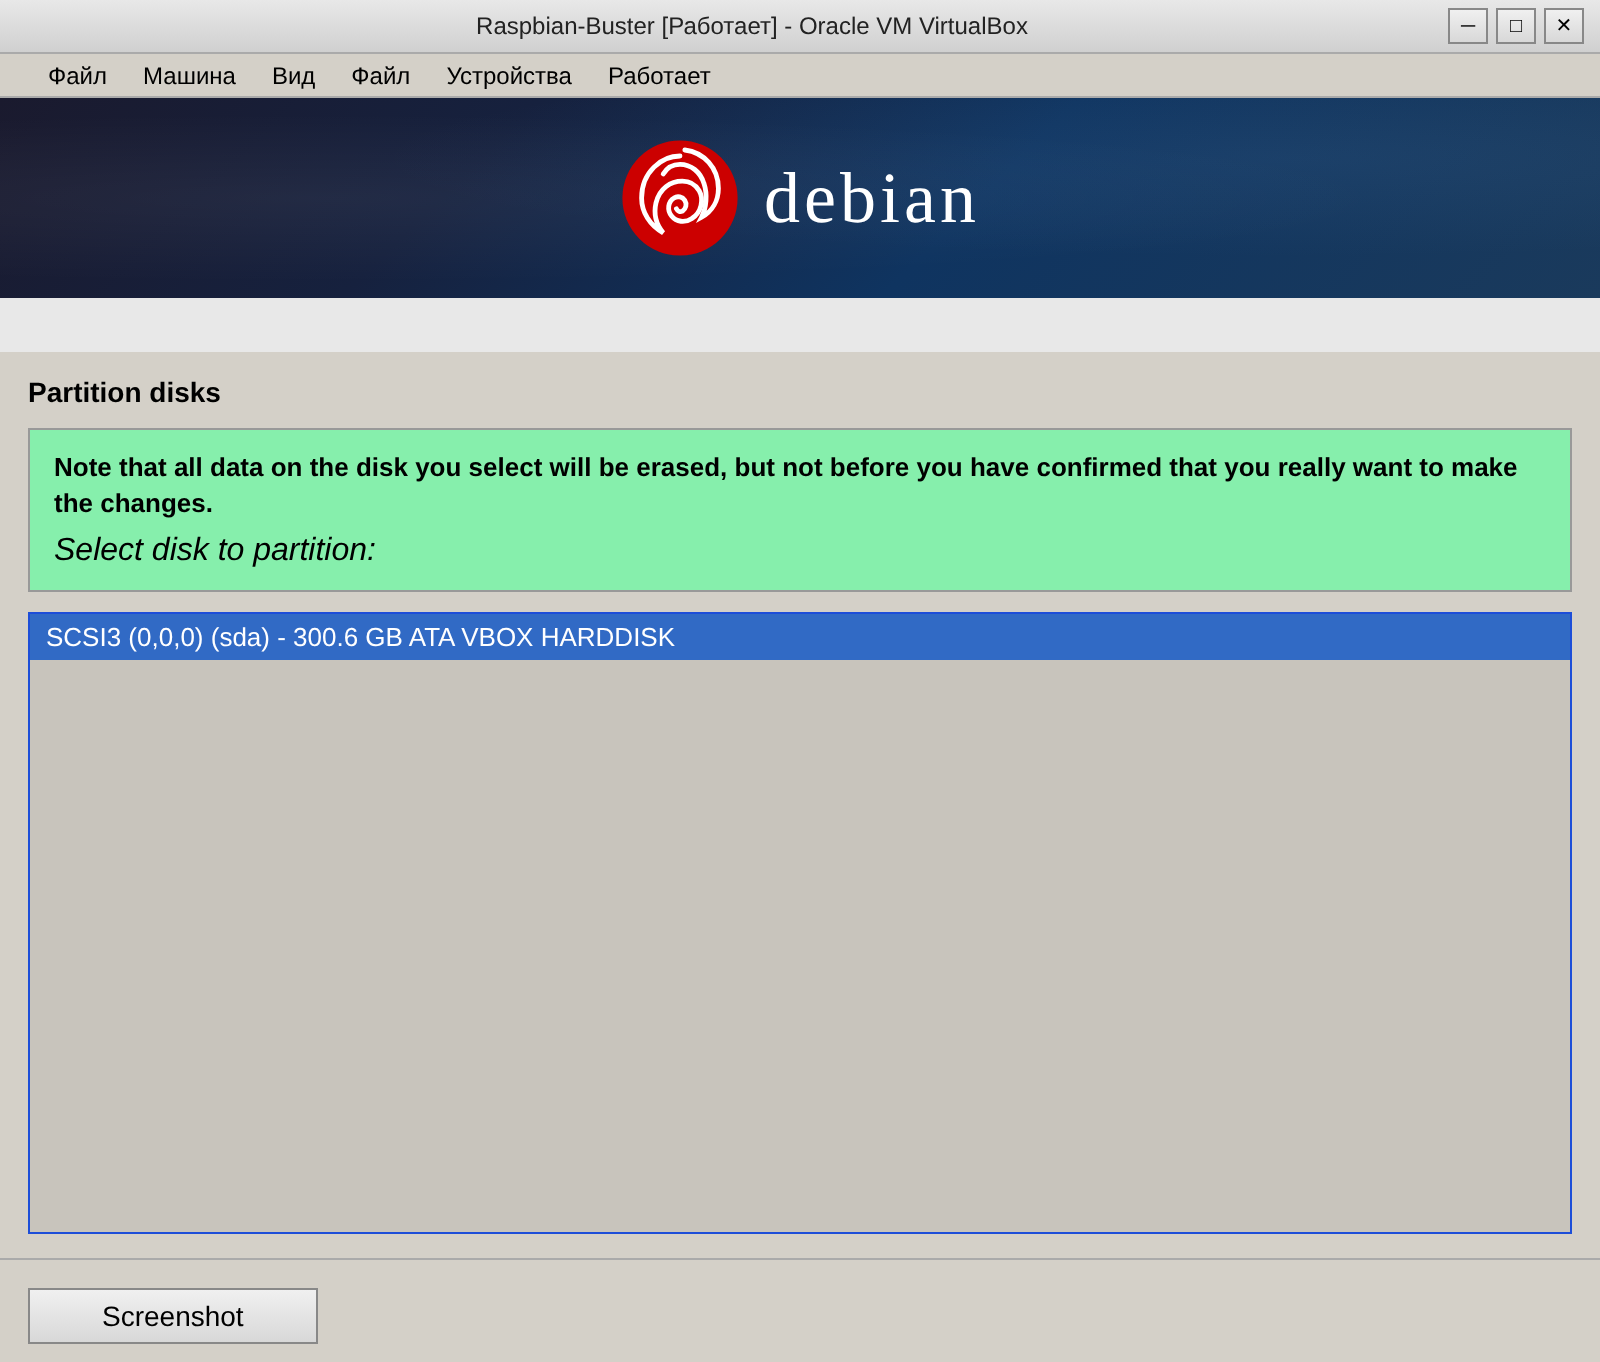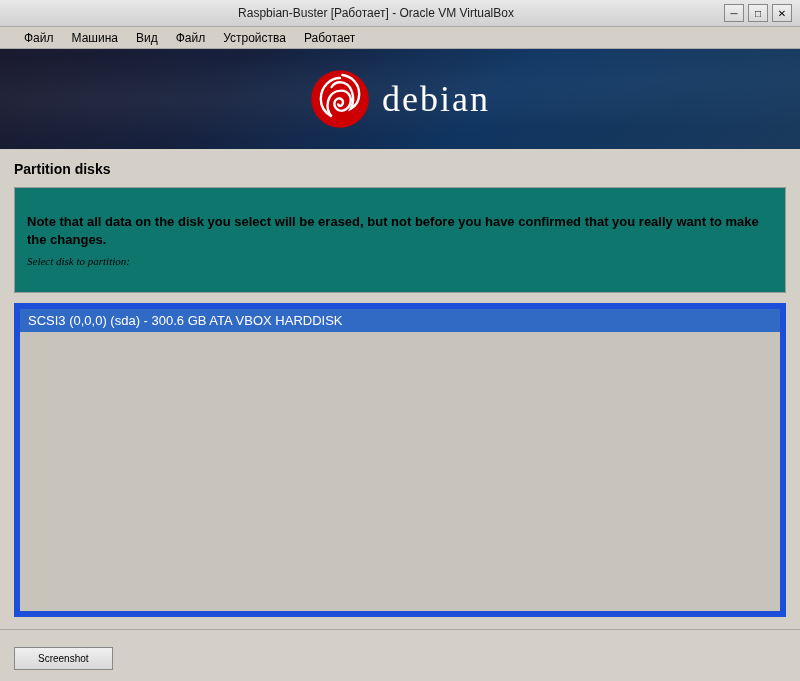--- a/index.html
+++ b/index.html
@@ -61,20 +61,21 @@
       cursor: pointer;
     }
 
     
     .vm-content {
       width: 100%;
       height: 580px;
       background: #e8e8e8;
       display: flex;
       flex-direction: column;
+      gap: 27px;
     }
 
     
     .debian-header {
       background: linear-gradient(135deg, #1a1a2e 0%, #16213e 30%, #0f3460 60%, #1a3a5c 100%);
       height: 100px;
       display: flex;
       align-items: center;
       justify-content: center;
       position: relative;
@@ -117,42 +118,41 @@
 
     .page-title {
       font-size: 14px;
       font-weight: bold;
       color: #000;
     }
 
     
     .info-box {
       border: 1px solid #999;
-      background: #0f766e;
-      padding: 25px 12px;
+      background: #86efac;
+      padding: 10px 12px;
     }
     .info-text {
       font-size: 13px;
       color: #000;
       line-height: 1.4;
       margin-bottom: 6px;
     }
     .info-text strong {
       font-weight: bold;
     }
     .info-label {
-      font-size: 11px;
+      font-size: 16px;
       color: #000;
       font-style: italic;
-      font-family: Liberation Serif, serif;
     }
 
     
     .disk-list {
-      border: 6px solid #1d4ed8;
+      border: 1px solid #1d4ed8;
       background: #c8c4bc;
       flex: 1;
       overflow: hidden;
     }
     .disk-item {
       padding: 4px 8px;
       font-size: 13px;
       color: #000;
       cursor: pointer;
     }
@@ -165,22 +165,22 @@
     .bottom-bar {
       height: 57px;
       background: #d4d0c8;
       display: flex;
       align-items: center;
       justify-content: space-between;
       padding: 0 14px;
       border-top: 1px solid #aaa;
     }
     .btn {
-      padding: 5px 23px;
-      font-size: 10px;
+      padding: 5px 36px;
+      font-size: 14px;
       background: linear-gradient(to bottom, #f0f0f0, #d8d8d8);
       border: 1px solid #888;
       cursor: pointer;
       min-width: 80px;
     }
 
     .right-buttons {
       display: flex;
       gap: 8px;
     }

